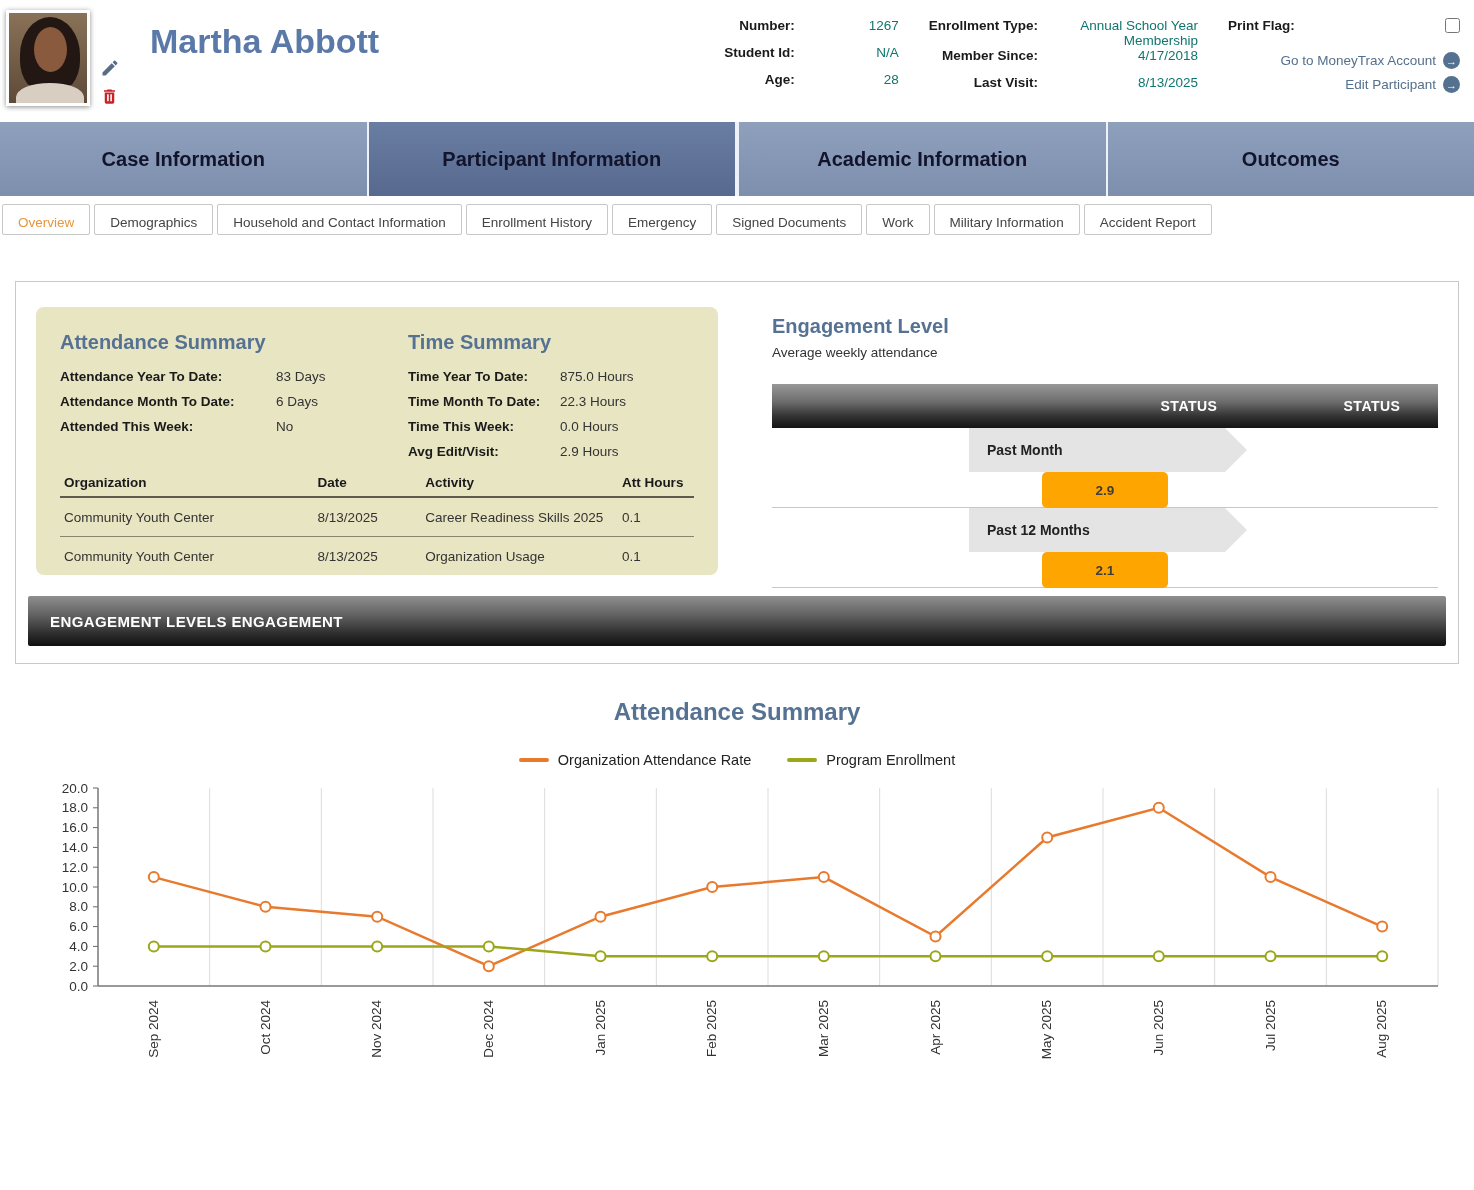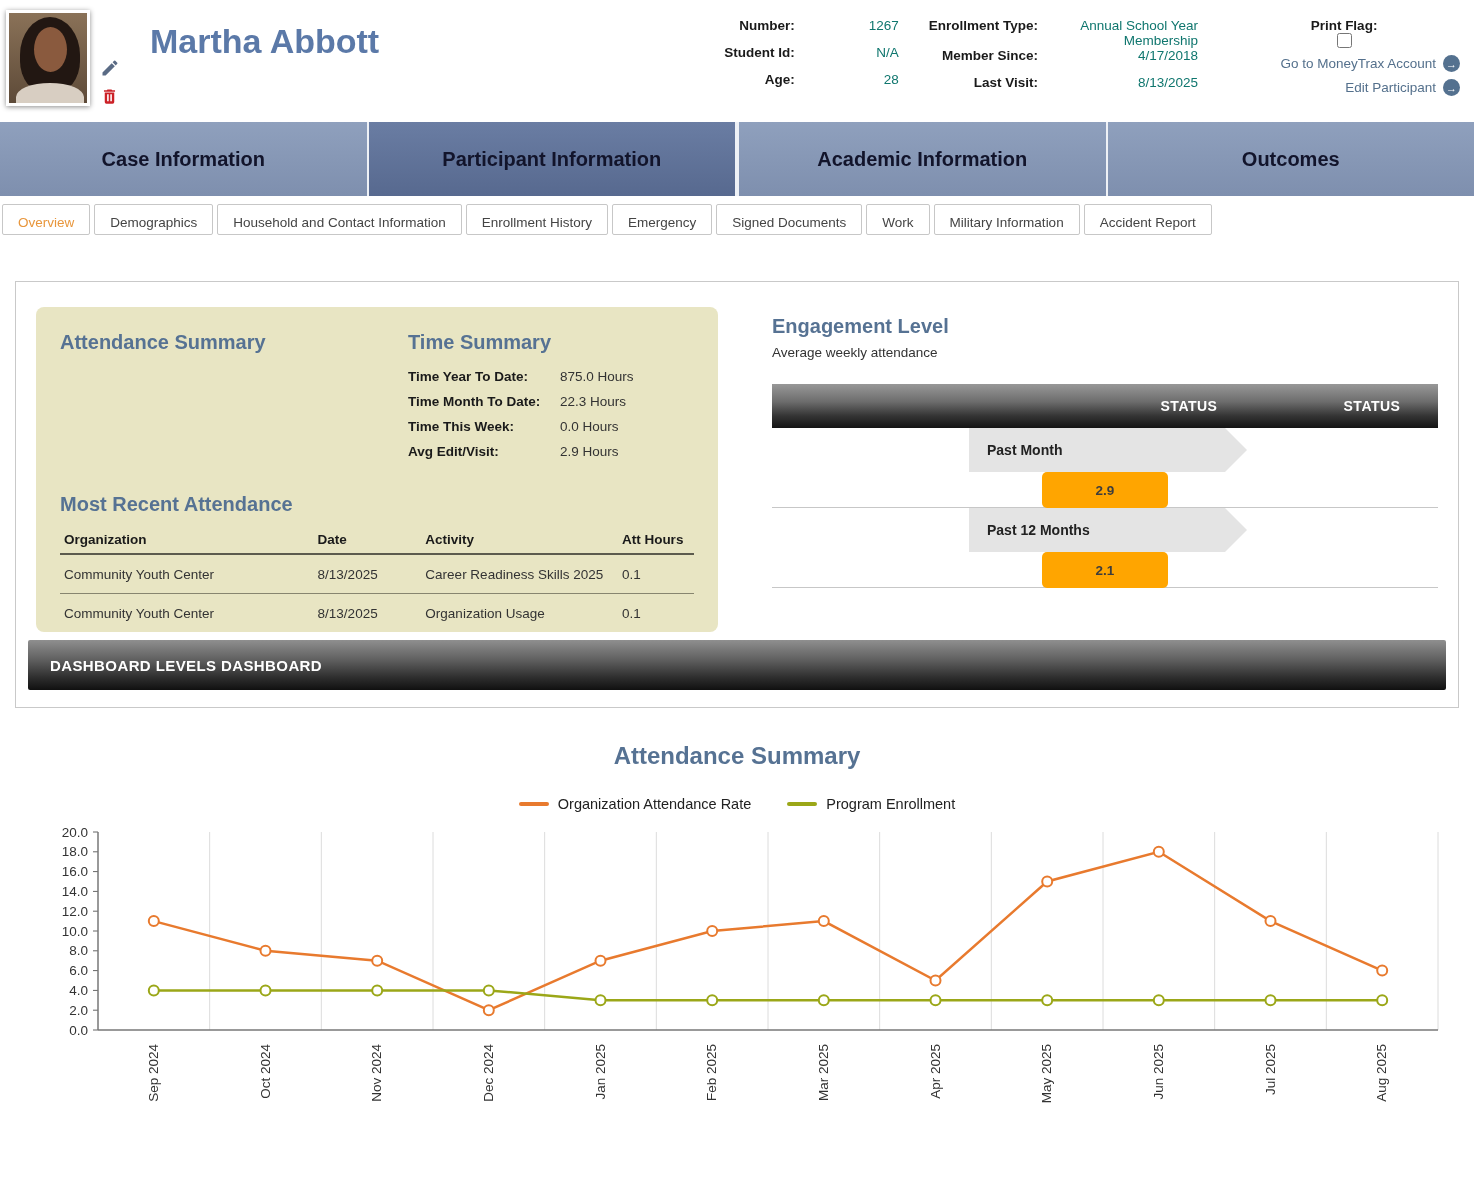--- a/index.html
+++ b/index.html
@@ -15,21 +15,21 @@
   .icon-col { display:flex; flex-direction:column; justify-content:flex-end; gap:9px; padding:0 6px 6px 10px; height:102px; }
   .icon-btn { cursor:pointer; line-height:0; }
   .name { font-size:34px; font-weight:bold; color:#5b79a8; margin:12px 0 0 24px; white-space:nowrap; }
   .info-cols { margin-left:auto; display:flex; gap:30px; padding-top:8px; font-size:13.5px; }
   .info-row { display:flex; justify-content:flex-end; min-height:27px; }
   .info-label { font-weight:bold; color:#1a1a1a; text-align:right; white-space:nowrap; }
   .info-value { color:#0f766e; text-align:right; margin-left:12px; }
   .col-basic .info-value { width:92px; }
   .col-enroll .info-value { width:148px; }
   .flag-col { width:232px; display:flex; flex-direction:column; }
-  .flag-row { display:flex; align-items:center; justify-content:space-between; min-height:27px;flex-direction:column; }
+  .flag-row { display:flex; justify-content:space-between; min-height:27px; }
   .flag-label { font-weight:bold; color:#1a1a1a; }
   .flag-check { width:15px; height:15px; margin:0; cursor:pointer; }
   .hdr-link { display:flex; align-items:center; justify-content:flex-end; gap:7px; color:#54708c; margin-top:7px; cursor:pointer; font-size:13.5px; }
   .circle-arrow { width:17px; height:17px; border-radius:50%; background:#54718f; color:#fff; font-size:11px; font-weight:bold; display:inline-flex; align-items:center; justify-content:center; flex:none; }
 
   
   .main-tabs { display:flex; height:74px; background:linear-gradient(180deg,#8fa0bd,#7e8fae); }
   .main-tab { flex:1; display:flex; align-items:center; justify-content:center; font-size:20px; font-weight:bold; color:#12142b; cursor:pointer; }
   .main-tab + .main-tab { border-left:2px solid #eef1f6; }
   .main-tab.active { background:linear-gradient(180deg,#6a7da3,#57698f); border-right:2px solid #eef1f6; }
@@ -176,20 +176,34 @@
       <div class="sub-tab">Accident Report</div>
     </nav>
 
   <div class="container">
     <div class="panels">
 
       <section class="left-panel">
         <div class="summaries">
           <div class="attendance-block">
             <h2 class="panel-h">Attendance Summary</h2>
+            <div id="att-rows">
+                <div class="kv-row">
+                  <span class="kv-label">Attendance Year To Date:</span>
+                  <span class="kv-value">83 Days</span>
+                </div>
+                <div class="kv-row">
+                  <span class="kv-label">Attendance Month To Date:</span>
+                  <span class="kv-value">6 Days</span>
+                </div>
+                <div class="kv-row">
+                  <span class="kv-label">Attended This Week:</span>
+                  <span class="kv-value">No</span>
+                </div>
+              </div>
           </div>
           <div class="time-block">
             <h2 class="panel-h">Time Summary</h2>
             <div id="time-rows">
                 <div class="kv-row">
                   <span class="kv-label">Time Year To Date:</span>
                   <span class="kv-value">875.0 Hours</span>
                 </div>
                 <div class="kv-row">
                   <span class="kv-label">Time Month To Date:</span>
@@ -199,21 +213,20 @@
                   <span class="kv-label">Time This Week:</span>
                   <span class="kv-value">0.0 Hours</span>
                 </div>
                 <div class="kv-row">
                   <span class="kv-label">Avg Edit/Visit:</span>
                   <span class="kv-value">2.9 Hours</span>
                 </div>
               </div>
           </div>
         </div>
-        <h2 class="panel-h recent-h">Most Recent Attendance</h2>
         <table class="recent-table" id="recent-table">
             <thead>
               <tr>
                 <th style="width:40%">Organization</th>
                 <th style="width:17%">Date</th>
                 <th style="width:31%">Activity</th>
                 <th style="width:12%">Att Hours</th>
               </tr>
             </thead>
             <tbody>
@@ -265,21 +278,21 @@
                 <div class="zone-status">
                   <div class="status-badge" style="background:#FFA500">2.1</div>
                 </div>
                 <div class="zone-trend"></div>
               </div>
             </div>
         </div>
       </section>
     </div>
 
-    <div class="dashboard-bar">DASHBOARD LEVELS DASHBOARD</div>
+    <div class="dashboard-bar">ENGAGEMENT LEVELS ENGAGEMENT</div>
   </div>
 
   <section class="chart-section">
     <h2 class="chart-title">Attendance Summary</h2>
     <div class="legend" id="chart-legend">
         <span class="legend-item">
           <span class="legend-dash" style="background:#E87A2E"></span>
           <span>Organization Attendance Rate</span>
         </span>
         <span class="legend-item">

